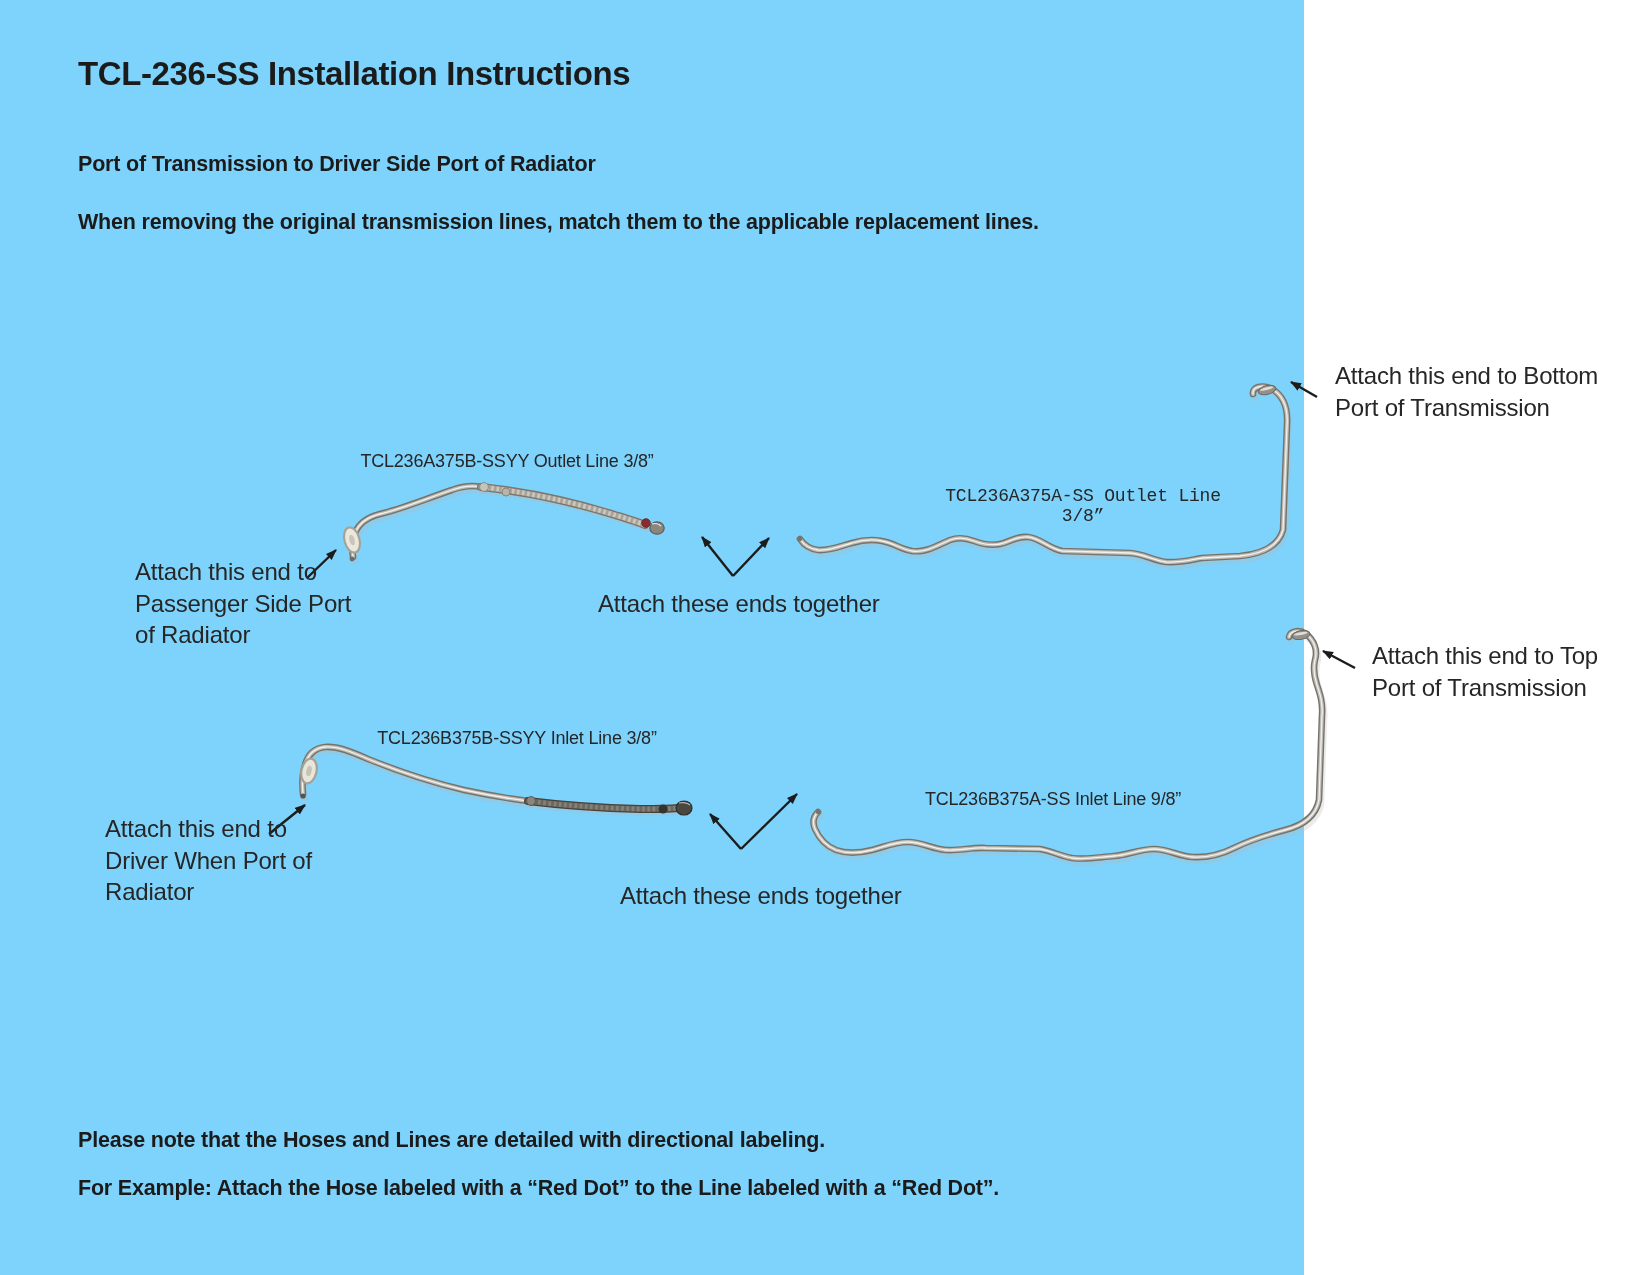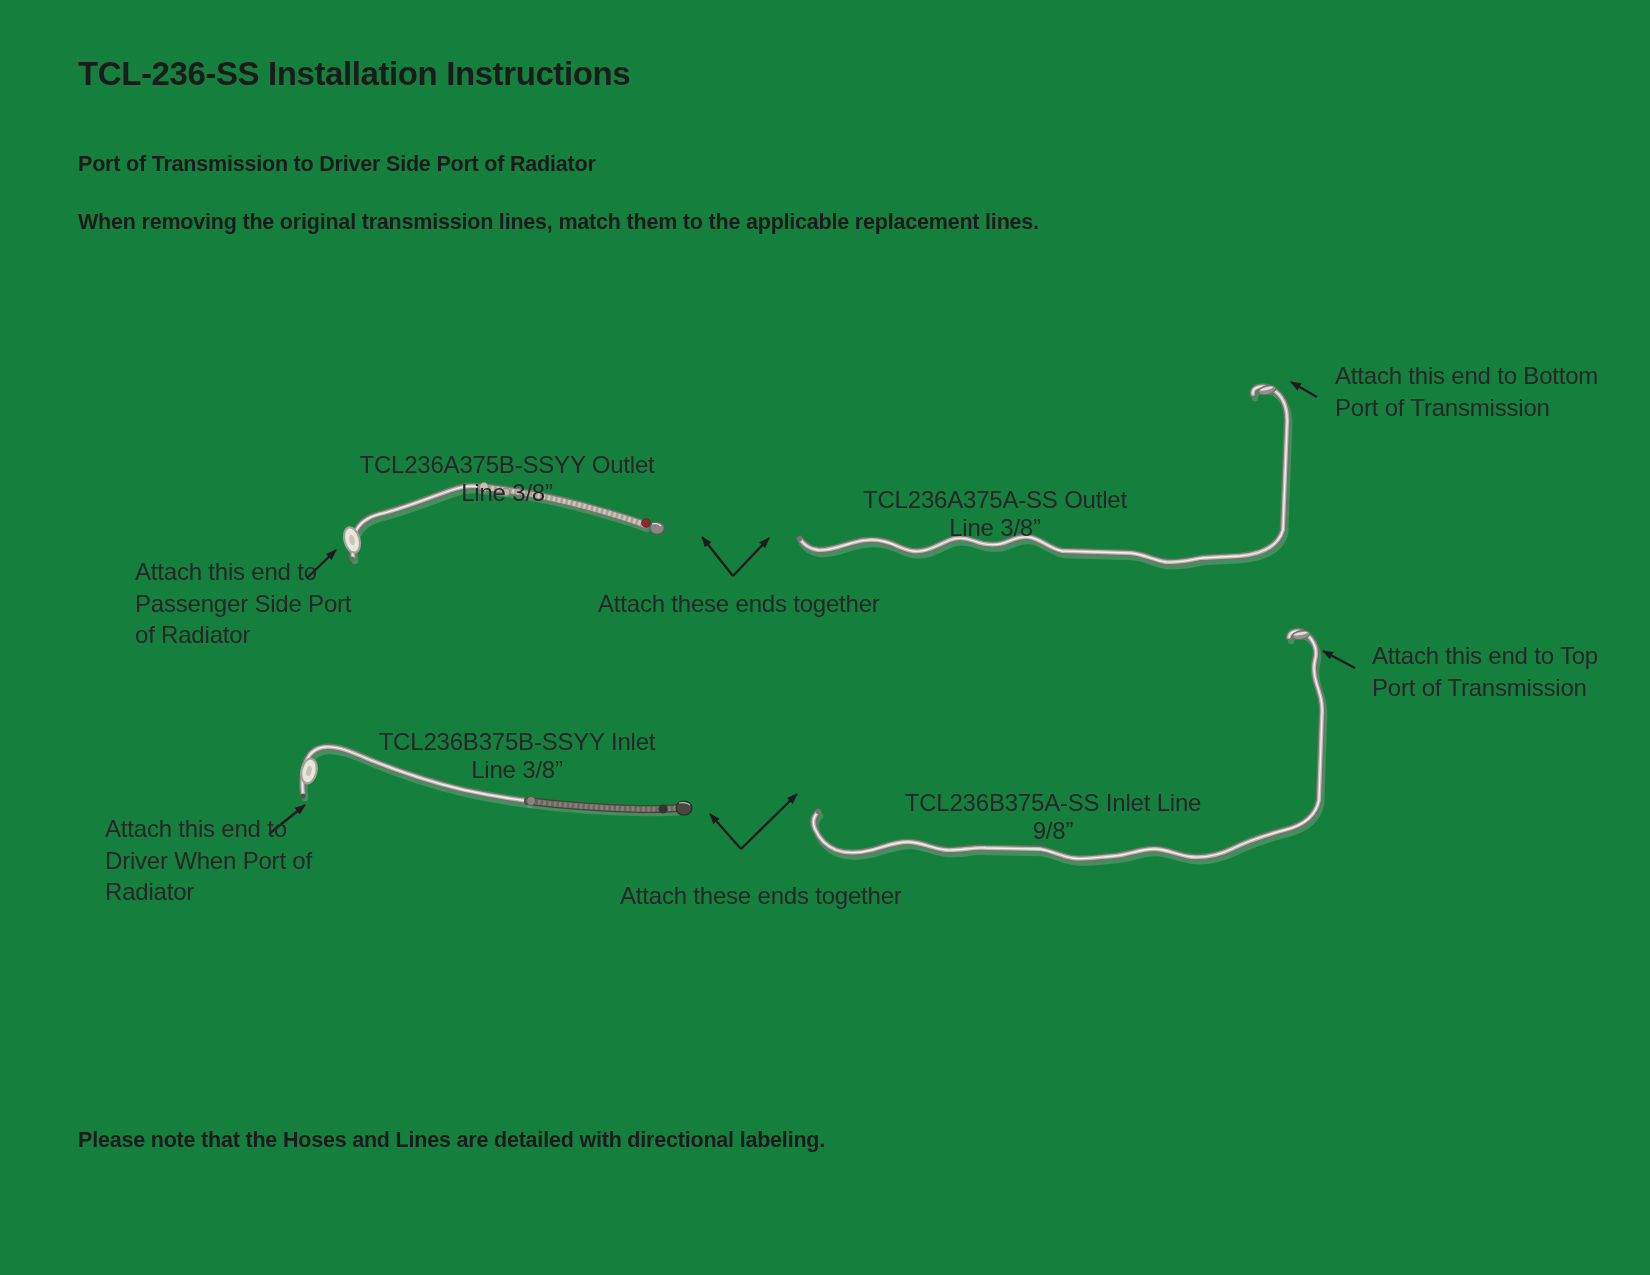--- a/index.html
+++ b/index.html
@@ -1,24 +1,24 @@
 <!DOCTYPE html>
 <html><head>
 <meta charset="utf-8">
 <style>
   * { margin:0; padding:0; box-sizing:border-box; }
   html,body { width:1650px; height:1275px; background:#ffffff; overflow:hidden; }
   body { font-family:"Liberation Sans","DejaVu Sans",sans-serif; color:#222222; }
-  #page { position:relative; width:1650px; height:1275px; background:#15803d; }
+  #page { position:relative; width:1304px; height:1275px; background:#7dd3fc; }
 
   .abs { position:absolute; }
   .title { font-size:33px; font-weight:700; letter-spacing:-0.4px; color:#1b1b1b; }
   .para  { font-size:21.5px; font-weight:700; letter-spacing:-0.2px; color:#1b1b1b; }
   .loc-label { font-size:23px; font-weight:700; }
-  .dlabel { font-size:24px; font-weight:400; color:#262626; text-align:center; letter-spacing:-0.2px; }
+  .dlabel { font-size:18px; font-weight:400; color:#262626; text-align:center; letter-spacing:-0.2px; }
   .ann { font-size:24px; font-weight:400; color:#262626; letter-spacing:-0.2px; line-height:31.5px; }
   .ann div { white-space:nowrap; }
 
   svg.diagram { position:absolute; left:0; top:0; width:1650px; height:1275px; }
 
   .tube-outer { fill:none; stroke:#75736c; stroke-width:6.6; stroke-linecap:round; }
   .tube-mid   { fill:none; stroke:#bdbbb4; stroke-width:3.8; stroke-linecap:round; }
   .tube-hi    { fill:none; stroke:#f4f3ef; stroke-width:1.3; stroke-linecap:round; opacity:.95; }
 
   .braid-outer { fill:none; stroke:#7b766d; stroke-width:8; stroke-linecap:round; }
@@ -127,21 +127,21 @@
     </g>
   </svg>
 
   <div class="abs title" style="left:78px; top:55px;">TCL-236-SS Installation Instructions</div>
 
   <div class="abs para" style="left:78px; top:210px;">When removing the original transmission lines, match them to the applicable replacement lines.</div>
 
   <div class="abs para" style="left:78px; top:152px;">Port of Transmission to Driver Side Port of Radiator</div>
 
   <div class="abs dlabel" style="left:336px; top:451px; width:342px;">TCL236A375B-SSYY Outlet Line 3/8”</div>
-  <div class="abs dlabel" style="left:840px; top:486px; width:310px;">TCL236A375A-SS Outlet Line 3/8”</div>
+  <div class="abs dlabel" style="left:928px; top:486px; width:310px;font-family:Liberation Mono, monospace;">TCL236A375A-SS Outlet Line 3/8”</div>
   <div class="abs dlabel" style="left:360px; top:728px; width:314px;">TCL236B375B-SSYY Inlet Line 3/8”</div>
   <div class="abs dlabel" style="left:903px; top:789px; width:300px;">TCL236B375A-SS Inlet Line 9/8”</div>
 
   <div class="abs ann" style="left:1335px; top:360px;">
     <div>Attach this end to Bottom</div>
     <div>Port of Transmission</div>
   </div>
 
   <div class="abs ann" style="left:135px; top:556px;">
     <div>Attach this end to</div>
@@ -158,14 +158,15 @@
 
   <div class="abs ann" style="left:105px; top:813px;">
     <div>Attach this end to</div>
     <div>Driver When Port of</div>
     <div>Radiator</div>
   </div>
 
   <div class="abs ann" style="left:620px; top:880px;">Attach these ends together</div>
 
   <div class="abs para" style="left:78px; top:1128px;">Please note that the Hoses and Lines are detailed with directional labeling.</div>
+  <div class="abs para" style="left:78px; top:1176px;">For Example: Attach the Hose labeled with a “Red Dot” to the Line labeled with a “Red Dot”.</div>
 
 </div>
 
 </body></html>

